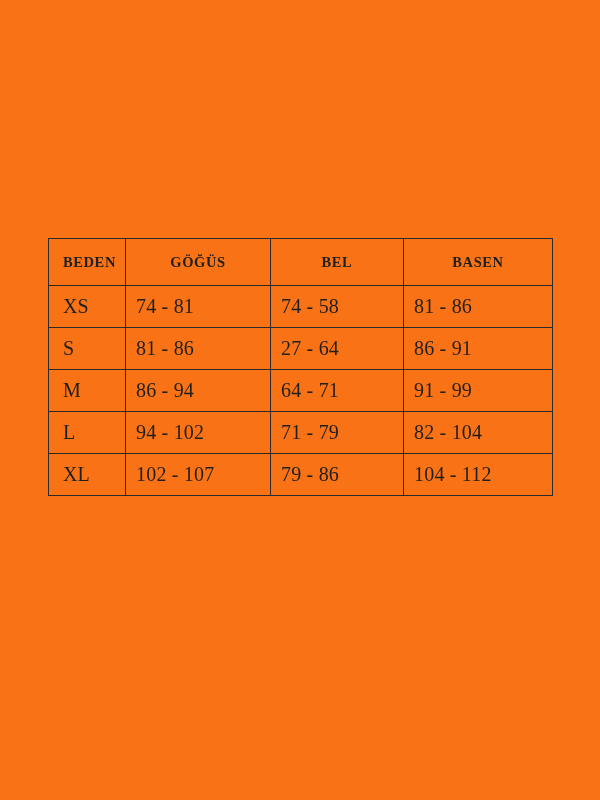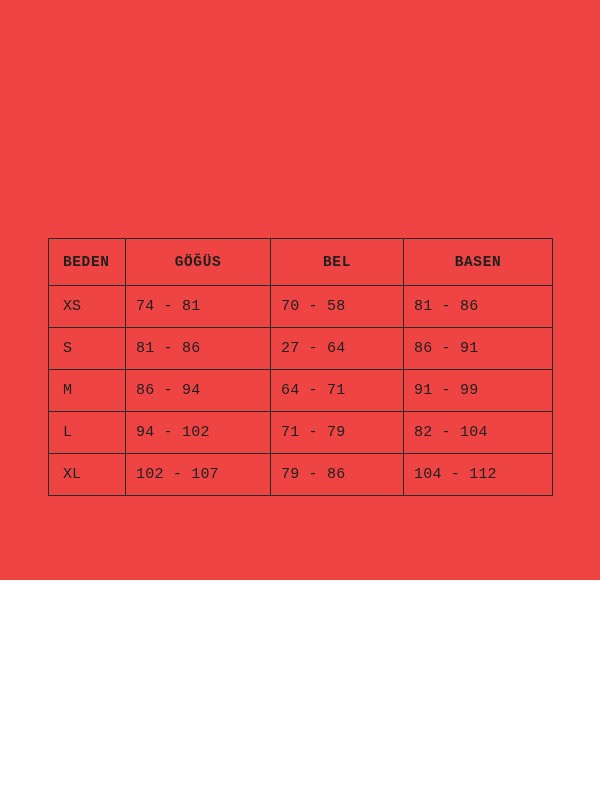--- a/index.html
+++ b/index.html
@@ -13,41 +13,40 @@
     font-family: "Liberation Serif", serif;
     color: #1a1a1a;
     position: relative;
     overflow: hidden;
   }
   .page {
     position: absolute;
     left: 0;
     top: 0;
     width: 600px;
-    height: 580px;
-    background: #ef4444;
-    font-family: Liberation Mono, monospace;
+    height: 800px;
+    background: #f97316;
   }
   .table-wrap {
     position: absolute;
     left: 48px;
     top: 238px;
     width: 504px;
   }
   table.size-table {
     border-collapse: collapse;
     width: 504px;
     table-layout: fixed;
   }
   table.size-table td,
   table.size-table th {
     border: 1px solid #2b2b2b;
     height: 41px;
     padding: 0 10px;
-    font-size: 15px;
+    font-size: 20px;
     font-weight: normal;
     color: #1f1f1f;
   }
   table.size-table thead th {
     height: 46px;
     font-weight: bold;
     letter-spacing: 0.6px;
     font-size: 14.5px;
   }
   
@@ -90,21 +89,21 @@
           <th class="th-size">BEDEN</th>
           <th class="th-center">GÖĞÜS</th>
           <th class="th-center">BEL</th>
           <th class="th-center">BASEN</th>
         </tr>
       </thead>
       <tbody>
         <tr>
           <td class="td-size">XS</td>
           <td class="td-val">74 - 81</td>
-          <td class="td-val">70 - 58</td>
+          <td class="td-val">74 - 58</td>
           <td class="td-val">81 - 86</td>
         </tr>
         <tr>
           <td class="td-size">S</td>
           <td class="td-val">81 - 86</td>
           <td class="td-val">27 - 64</td>
           <td class="td-val">86 - 91</td>
         </tr>
         <tr>
           <td class="td-size">M</td>

